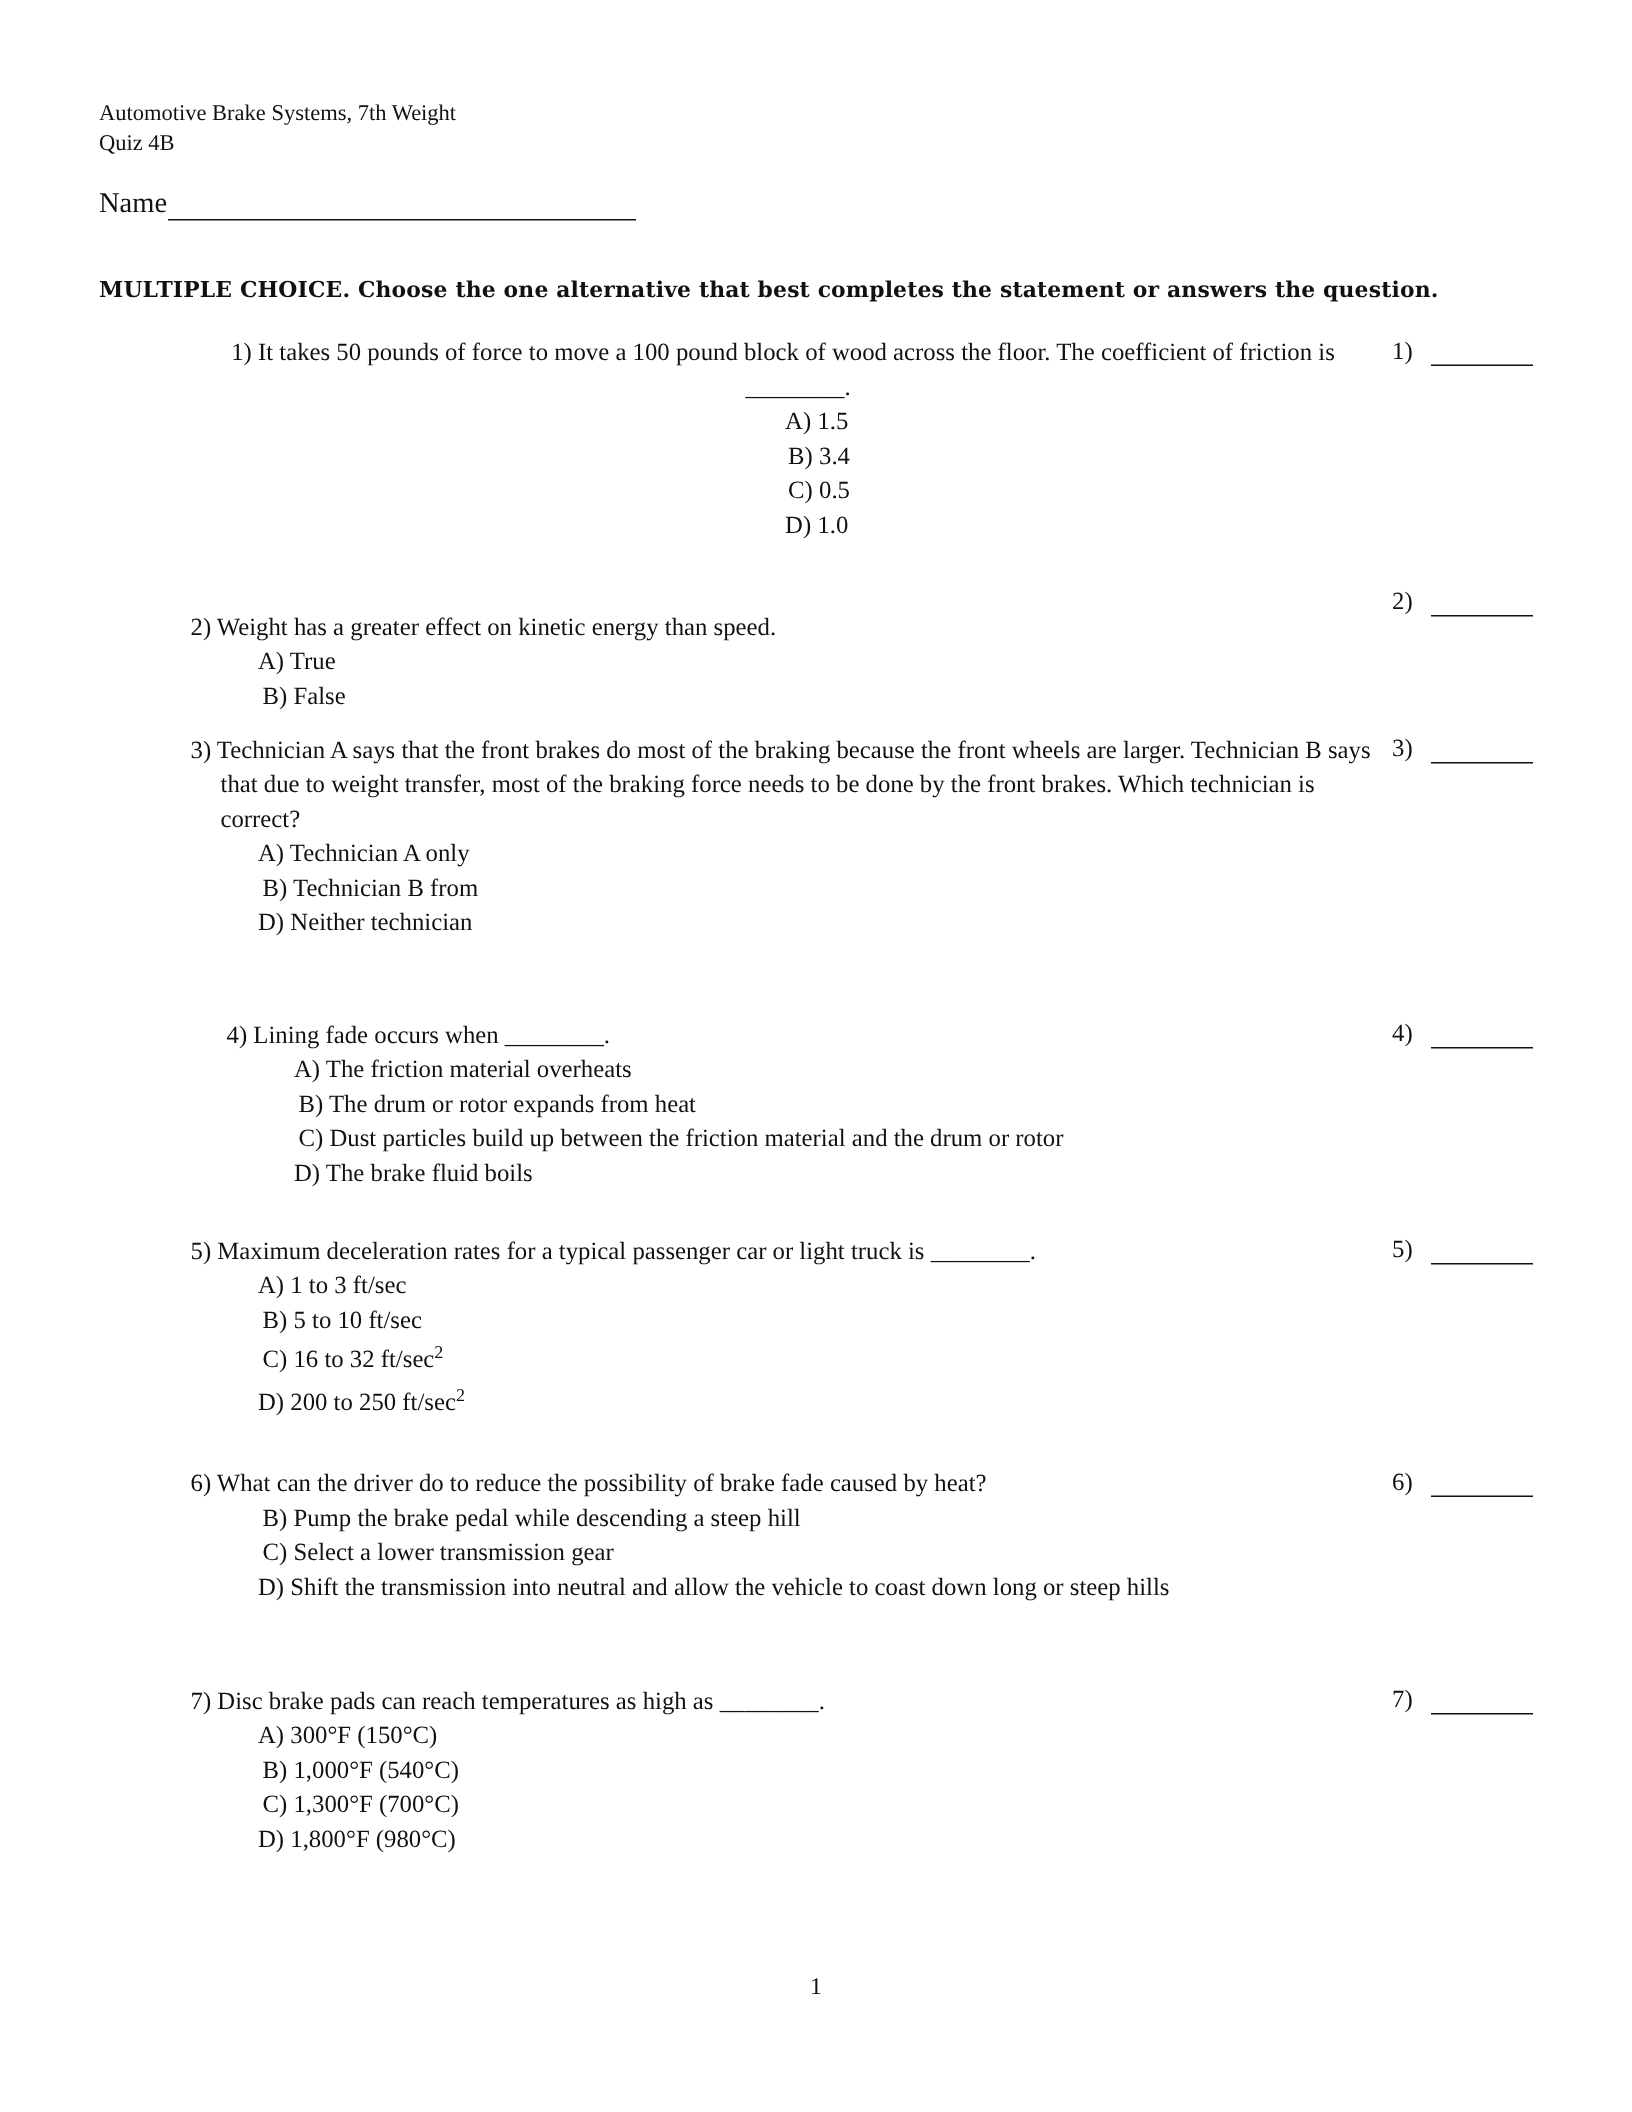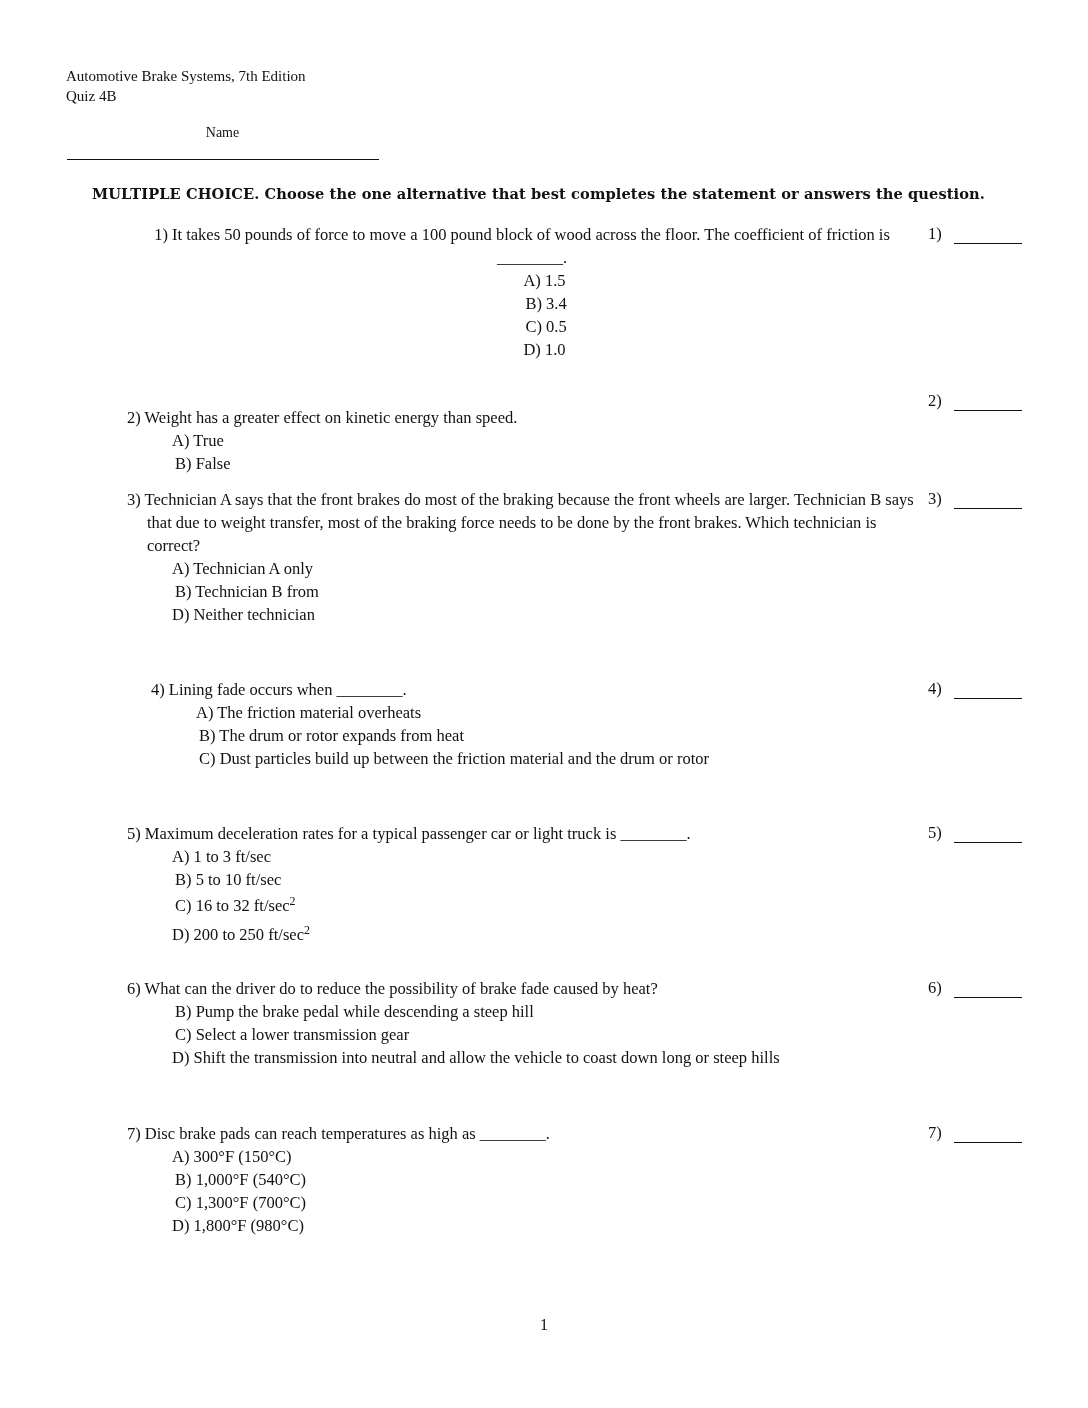--- a/index.html
+++ b/index.html
@@ -19,42 +19,40 @@
       position: absolute;
       left: 66px;
       top: 66px;
       font-size: 15px;
       line-height: 20px;
     }
     .name-line {
       position: absolute;
       left: 66px;
       top: 125px;
-      font-size: 14px;
+      font-size: 19px;
       display: flex;
-      align-items: center;
-      flex-direction: column;
+      align-items: flex-end;
     }
     .name-blank {
       display: inline-block;
       width: 312px;
       border-bottom: 1px solid #111;
       height: 18px;
       margin-left: 1px;
     }
     .instructions {
       position: absolute;
       left: 66px;
       top: 185px;
       font-size: 16px;
       font-weight: bold;
       letter-spacing: 0.1px;
       font-family: "DejaVu Serif", serif;
       font-size: 14.6px;
-      margin-left: 26px;
     }
     .question {
       position: absolute;
       left: 127px;
       width: 790px;
       font-size: 16.5px;
       line-height: 23px;
       font-family: "Liberation Serif", serif;
     }
     .q-stem {
@@ -89,21 +87,21 @@
       position: absolute;
       left: 540px;
       top: 1316px;
       font-size: 16px;
     }
   </style>
 </head>
 <body>
 
 <div class="header">
-  <div>Automotive Brake Systems, 7th Edition</div>
+  <div>Automotive Brake Systems, 7th Weight</div>
   <div>Quiz 4B</div>
 </div>
 
 <div class="name-line">
   <span>Name</span>
   <span class="name-blank"></span>
 </div>
 
 <div class="instructions">MULTIPLE CHOICE.  Choose the one alternative that best completes the statement or answers the question.</div>
 
@@ -145,20 +143,21 @@
   <span>3)</span>
   <span class="answer-blank"></span>
 </div>
 
 <div class="question" style="top:678px;margin-left:24px;">
   <div class="q-stem">4) Lining fade occurs when ________.</div>
   <div class="q-options">
     <div class="q-option">A) The friction material overheats</div>
     <div class="q-option indent1">B) The drum or rotor expands from heat</div>
     <div class="q-option indent1">C) Dust particles build up between the friction material and the drum or rotor</div>
+    <div class="q-option">D) The brake fluid boils</div>
   </div>
 </div>
 <div class="answer-slot" style="top:679px;">
   <span>4)</span>
   <span class="answer-blank"></span>
 </div>
 
 <div class="question" style="top:822px;">
   <div class="q-stem">5) Maximum deceleration rates for a typical passenger car or light truck is ________.</div>
   <div class="q-options">

